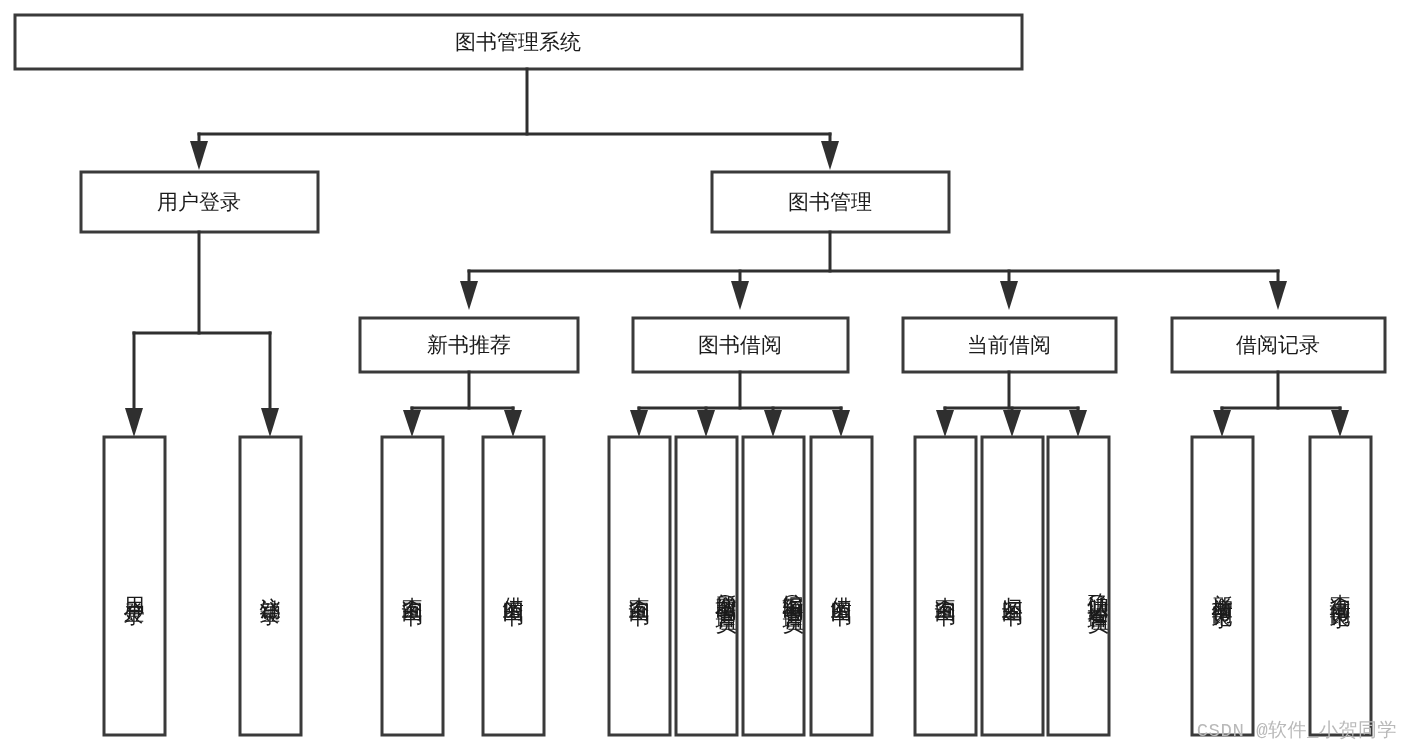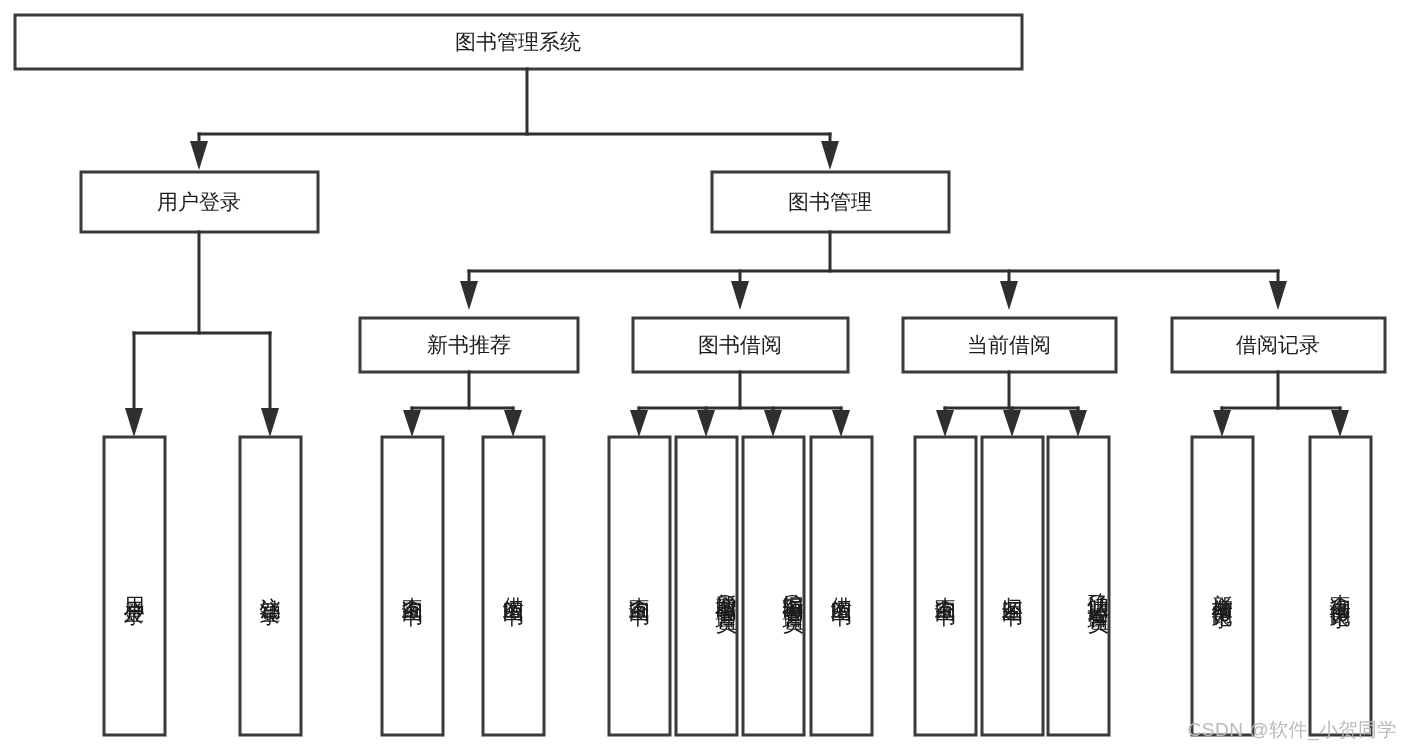--- a/index.html
+++ b/index.html
@@ -60,21 +60,21 @@
     display: flex;
     align-items: center;
     justify-content: center;
     white-space: nowrap;
     pointer-events: none;
   }
   .watermark {
     position: absolute;
     right: 8px;
     bottom: 4px;
-    font-family: Liberation Sans, sans-serif;
+    font-family: Liberation Mono, monospace;
     font-size: 19px;
     color: #b9b9b9;
     white-space: nowrap;
     letter-spacing: 0.5px;
   }
 </style>
 </head>
 <body>
 
 <div id="diagram-root">

